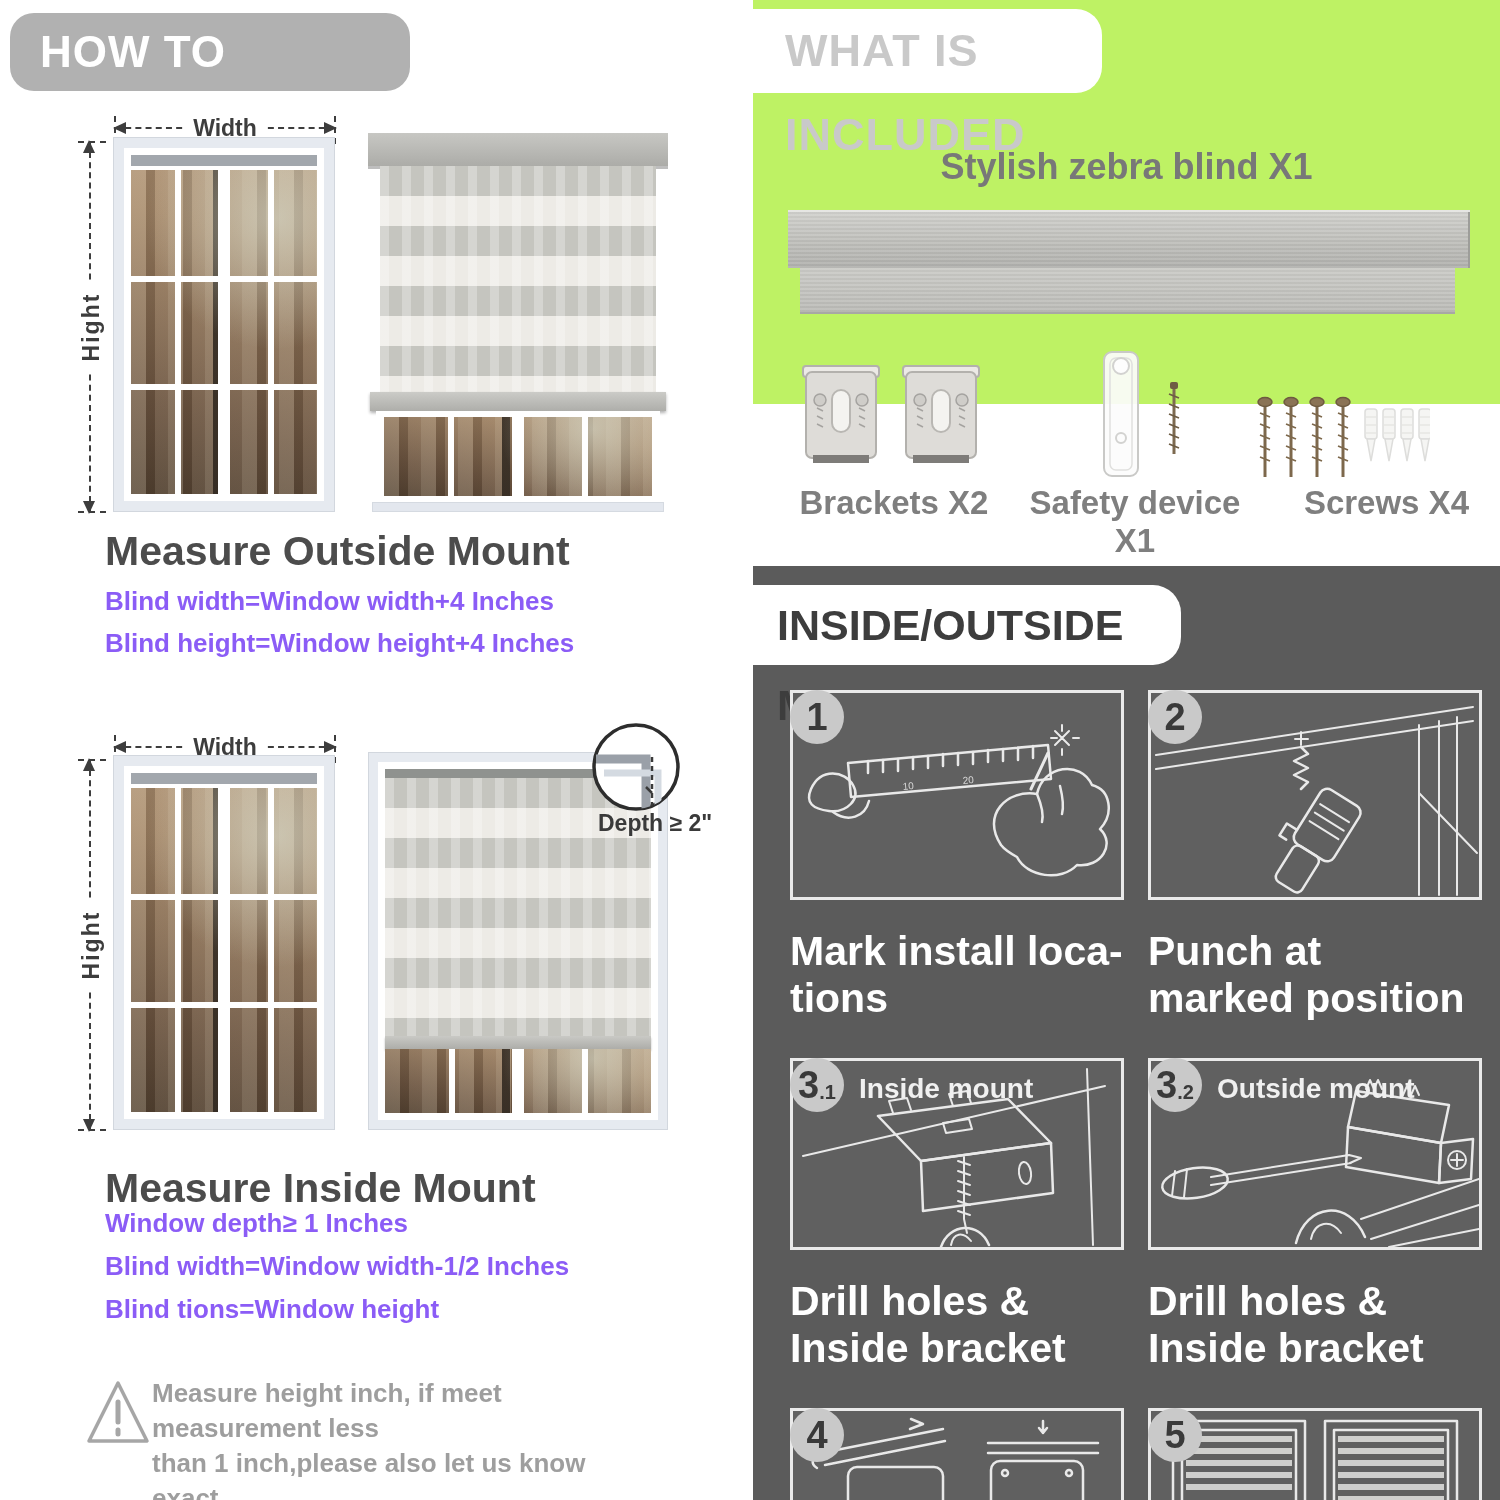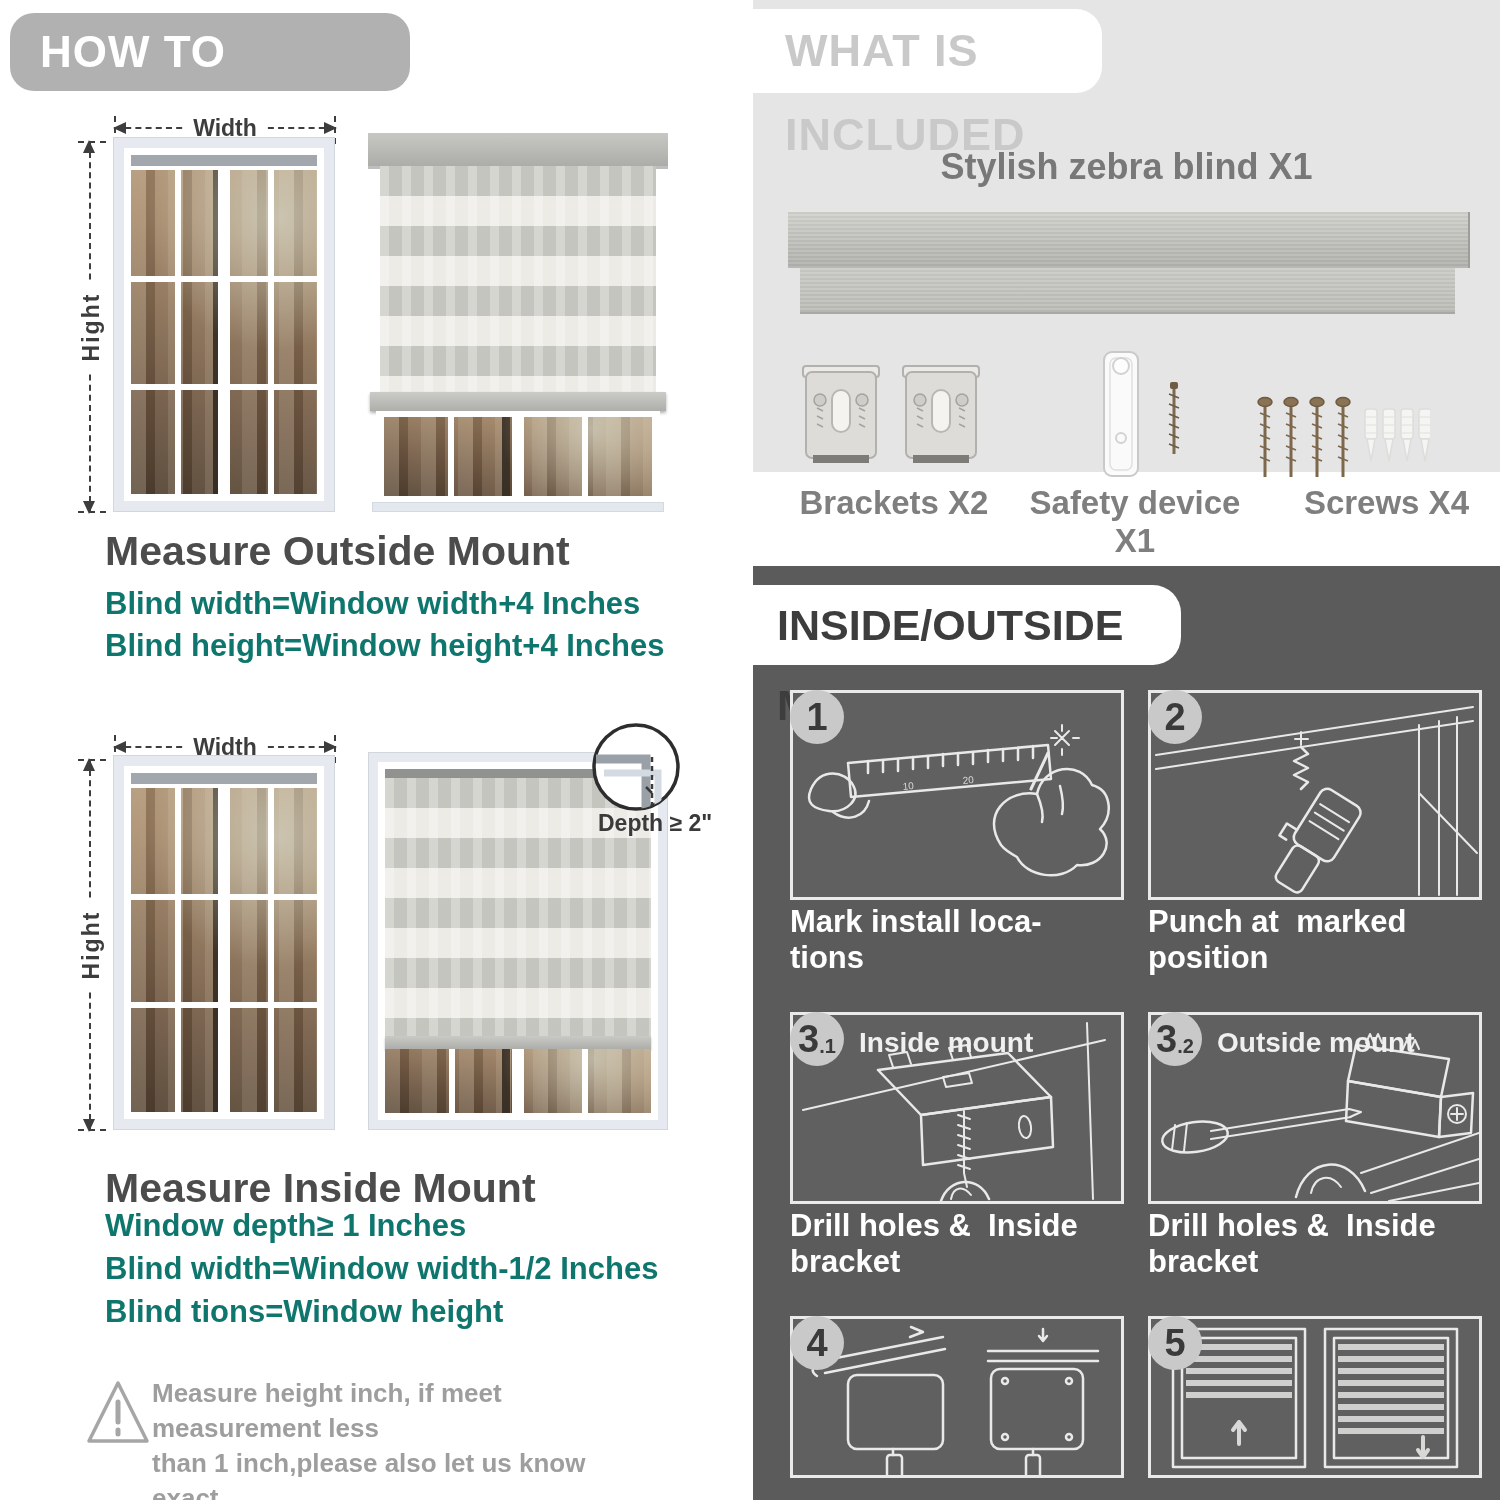--- a/index.html
+++ b/index.html
@@ -65,26 +65,26 @@
   .bw2 .inner{background:#ffffff;height:100%;padding:7px;display:flex;flex-direction:column;}
   .bw2 .cas2{height:9px;background:#8f928f;flex:0 0 auto;}
   .bw2 .shade2{flex:1 1 auto;}
   .bw2 .rail2{height:13px;background:linear-gradient(180deg,#c9c9c5,#adada9);box-shadow:0 2px 2px rgba(0,0,0,.25);flex:0 0 auto;}
   .bw2 .low{height:64px;flex:0 0 auto;position:relative;}
 
   .magnifier{position:absolute;z-index:5;}
   .depth-label{position:absolute;font-weight:bold;font-size:23px;color:#3a3a3a;}
 
   .mtitle{position:absolute;font-weight:bold;font-size:41px;color:#4c4c4c;}
-  .mline{position:absolute;font-weight:bold;font-size:31px;color:#0f766e;}
+  .mline{position:absolute;font-weight:bold;font-size:26px;color:#8b5cf6;}
 
   .warn-text{position:absolute;font-weight:bold;font-size:26px;line-height:35px;color:#9e9e9e;}
 
   
-  .right-top{position:absolute;left:753px;top:0;width:747px;height:472px;background:#e5e5e5;}
+  .right-top{position:absolute;left:753px;top:0;width:747px;height:404px;background:#bef264;}
   .wii-header{position:absolute;left:0;top:9px;width:349px;height:84px;background:#ffffff;
     border-radius:0 26px 26px 0;color:#c9c9c9;font-weight:bold;font-size:45px;line-height:84px;padding-left:32px;letter-spacing:1px;}
   .blind-label{position:absolute;left:0;top:146px;width:100%;text-align:center;font-weight:bold;font-size:36px;color:#787878;}
   .bar-main{position:absolute;left:35px;top:210px;width:682px;height:58px;
     background:repeating-linear-gradient(0deg, rgba(255,255,255,.08) 0 2px, rgba(0,0,0,.03) 2px 4px),
     linear-gradient(180deg,#d2d2ce,#bfbfbb 55%,#b1b1ae);box-shadow:inset 0 2px 0 #e6e6e3, inset -2px 0 0 #9d9d9a;}
   .bar-lip{position:absolute;left:47px;top:268px;width:655px;height:46px;
     background:repeating-linear-gradient(0deg, rgba(255,255,255,.08) 0 2px, rgba(0,0,0,.03) 2px 4px),
     linear-gradient(180deg,#cbcbc7,#bbbbb7);box-shadow:inset 0 -2px 0 #a8a8a5;}
   .inc-item-svg{position:absolute;}
@@ -94,21 +94,21 @@
   .iom-header{position:absolute;left:0;top:19px;width:428px;height:80px;background:#ffffff;
     border-radius:0 28px 28px 0;color:#3d3d3d;font-weight:bold;font-size:43px;line-height:80px;padding-left:24px;}
   .steps{position:absolute;left:37px;top:124px;width:692px;display:grid;
     grid-template-columns:334px 334px;column-gap:24px;row-gap:36px;}
   .step-box{position:relative;background:#606060;border:3px solid #eaeaea;}
   .r1 .step-box{height:210px;} .r2 .step-box{height:192px;} .r3 .step-box{height:162px;}
   .badge{position:absolute;left:-3px;top:-3px;width:54px;height:54px;border-radius:50%;background:#c9c9c9;
     color:#3a3a3a;display:flex;align-items:center;justify-content:center;font-weight:bold;font-size:38px;z-index:2;}
   .badge .sub{font-size:20px;align-self:flex-end;margin-bottom:8px;}
   .step-title{position:absolute;left:66px;top:12px;color:#f0f0f0;font-weight:bold;font-size:28px;z-index:2;}
-  .step-caption{margin-top:4px;color:#ffffff;font-weight:bold;font-size:31px;white-space:pre-wrap;}
+  .step-caption{margin-top:28px;color:#ffffff;font-weight:bold;font-size:41px;white-space:pre-wrap;}
   .step-box svg{display:block;width:100%;height:100%;}
   .lineart{stroke:#e9e9e9;stroke-width:2.5;fill:none;stroke-linecap:round;stroke-linejoin:round;}
 </style>
 </head>
 <body>
 
 <div class="canvas">
 
   <section>
     <div class="htm-header">

